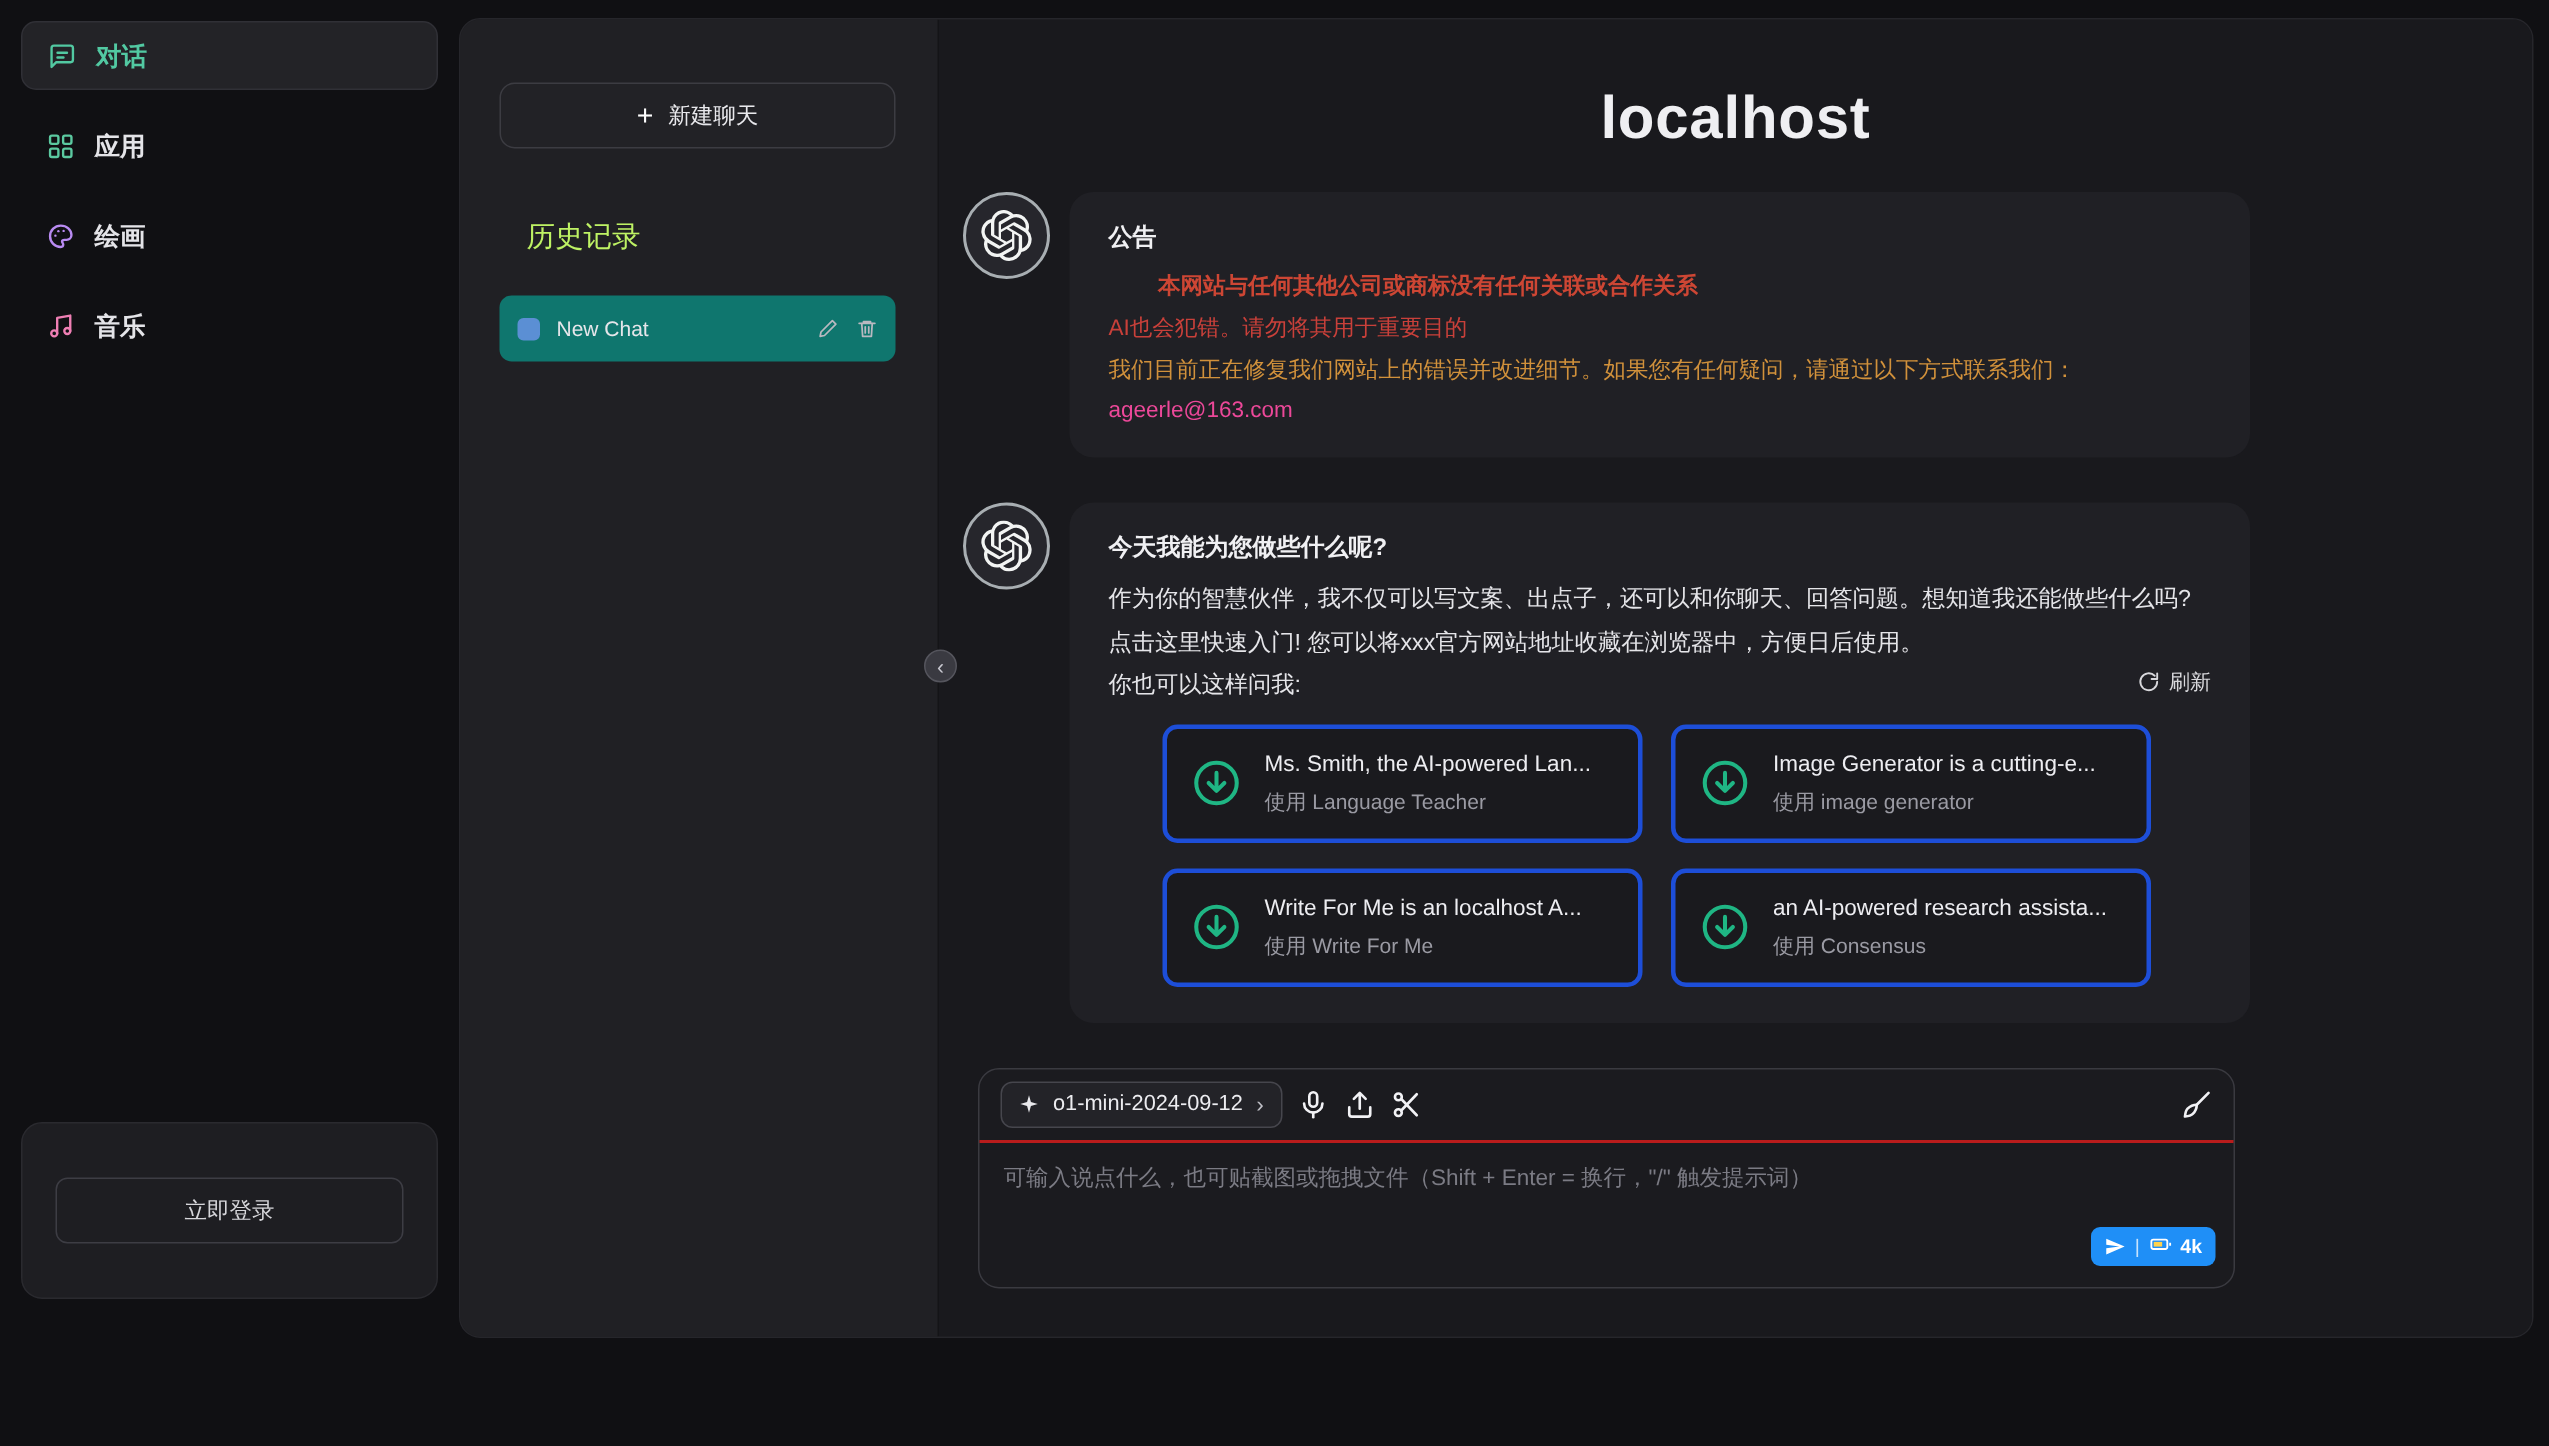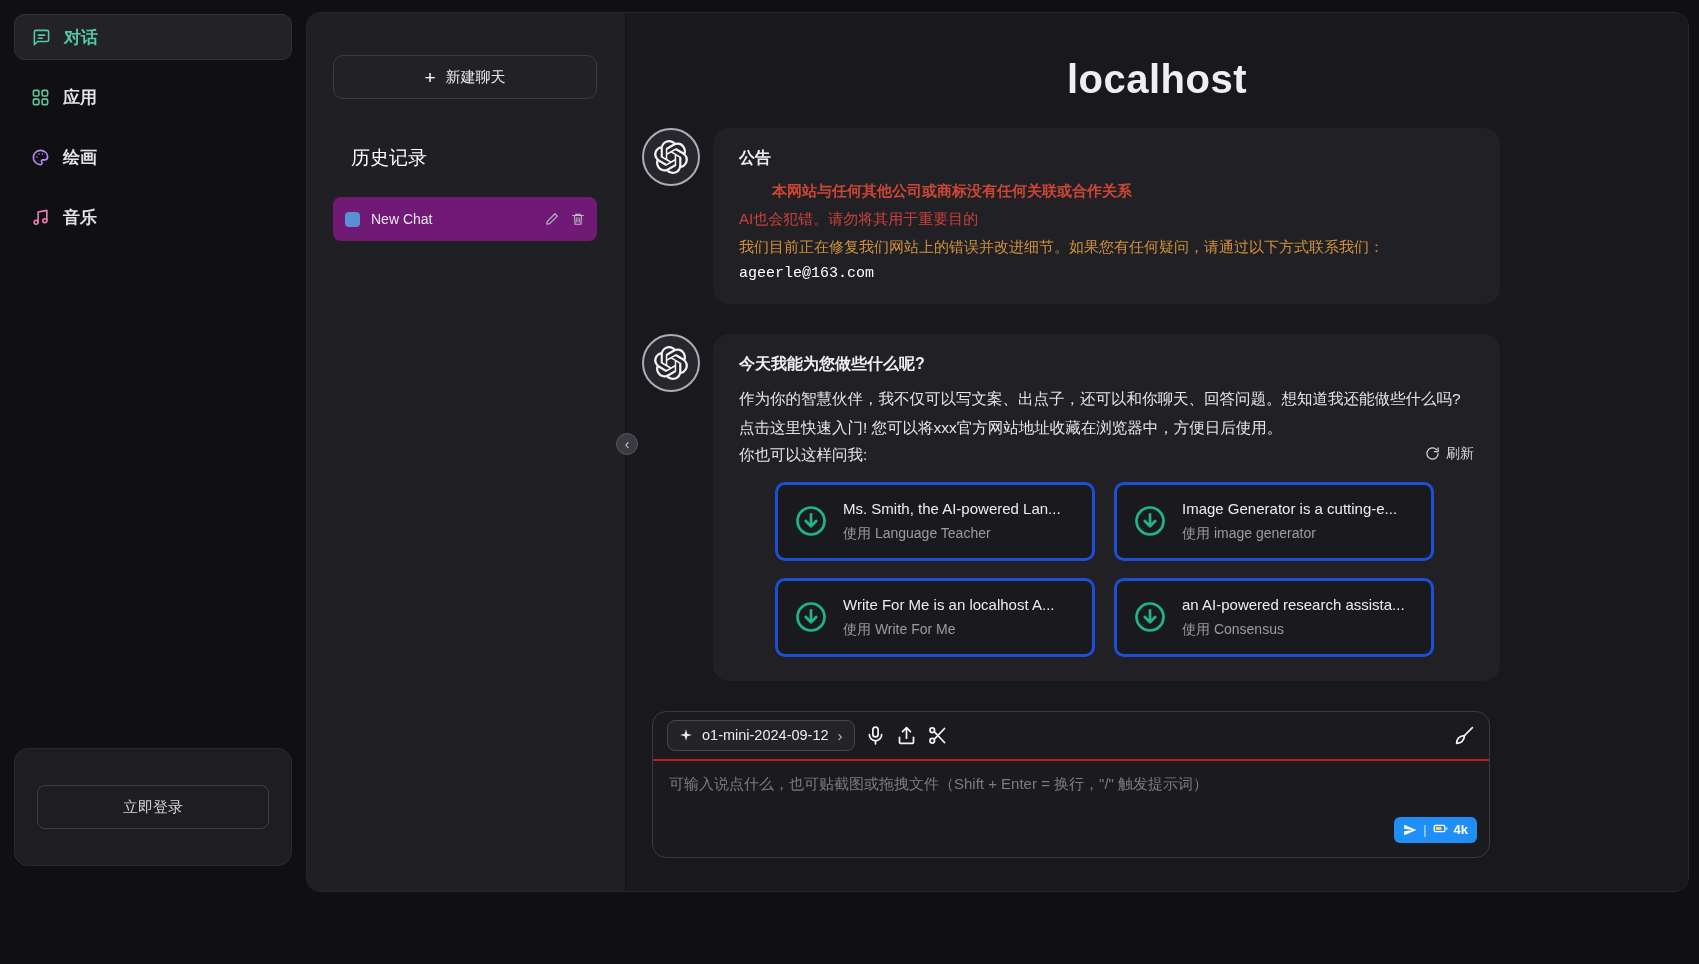--- a/index.html
+++ b/index.html
@@ -60,24 +60,24 @@
     background:#202024; padding:42px 28px 0 26px;
     border-right:1px solid #141417;
   }
   .new-chat {
     width:100%; height:44px;
     display:flex; align-items:center; justify-content:center; gap:10px;
     background:#222226; border:1px solid #3c3c42; border-radius:10px;
     color:#e8e8ec; font-size:15px; cursor:pointer; font-family:inherit;
   }
   .plus-glyph { font-size:19px; line-height:1; color:#fff; }
-  .history-title { margin:46px 0 16px 18px; font-size:19px; font-weight:500; color:#ffffff; }
+  .history-title { margin:46px 0 16px 18px; font-size:19px; font-weight:500; color:#bef264; }
   .chat-item {
     margin-top:26px; height:44px; padding:0 12px;
-    background:#701a75; border-radius:8px;
+    background:#0f766e; border-radius:8px;
     display:flex; align-items:center; gap:11px; cursor:pointer;
   }
   .chat-square { width:15px; height:15px; border-radius:4px; background:#5b8fd4; }
   .chat-title { font-size:14px; color:#e6e6ea; }
   .chat-actions { margin-left:auto; display:flex; gap:12px; align-items:center; color:#b9b9c0; }
   .chat-actions svg { width:14px; height:14px; cursor:pointer; }
 
   
   .collapse-handle {
     position:absolute; left:309px; top:420px; z-index:6;
@@ -105,21 +105,21 @@
   .avatar svg { width:34px; height:34px; fill:#f2f4f3; }
   .bubble {
     flex:1; background:#202025; border-radius:16px; padding:20px 26px 22px 26px;
   }
 
   .ann-heading { font-size:16px; font-weight:700; color:#f0f0f3; margin-bottom:10px; }
   .ann-line { font-size:15px; line-height:1.65; margin:3px 0; }
   .ann-red-bold { color:#cd4634; font-weight:700;margin-left:33px; }
   .ann-red { color:#c9403a; }
   .ann-orange { color:#d1913b; }
-  .ann-link { color:#ffffff; text-decoration:none; font-size:15px; display:inline-block; margin-top:3px; cursor:pointer;font-family:Liberation Mono, monospace; }
+  .ann-link { color:#ec4899; text-decoration:none; font-size:15px; display:inline-block; margin-top:3px; cursor:pointer; }
 
   .msg-heading { font-size:16px; font-weight:700; color:#f0f0f3; margin-bottom:10px; }
   .msg-body { font-size:15.5px; line-height:1.85; color:#e5e5e9; }
   .ask-row {
     display:flex; justify-content:space-between; align-items:flex-start;
     font-size:15.5px; color:#e5e5e9; margin-top:2px;
   }
   .refresh-btn {
     display:flex; align-items:center; gap:6px;
     background:none; border:none; color:#d8d8dc; font-size:14px; cursor:pointer;

